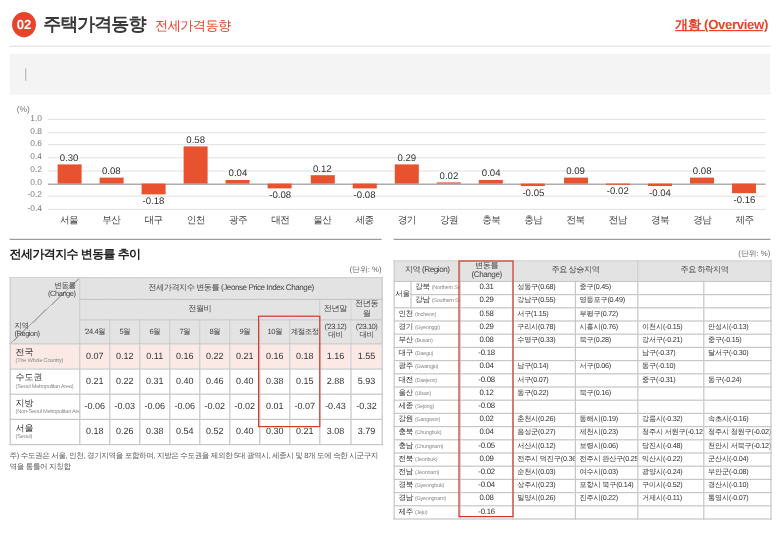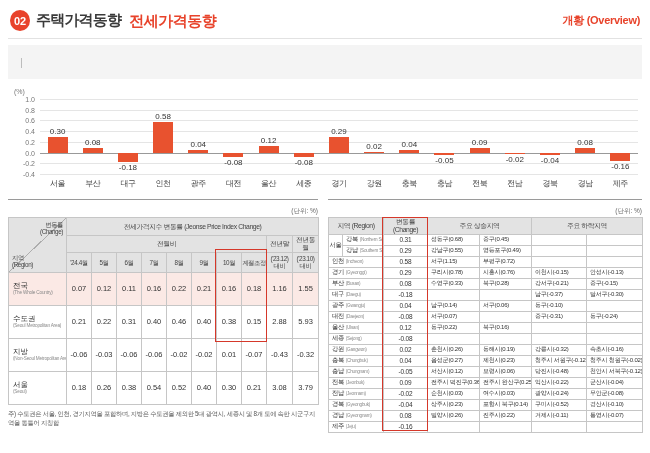--- a/index.html
+++ b/index.html
@@ -5,22 +5,22 @@
   * { box-sizing: border-box; margin: 0; padding: 0; }
   html,body { width:650px; height:453px; }
   body { font-family:"Liberation Sans", sans-serif; background:#fff; color:#333; overflow:hidden; }
   .page { padding:8px 8px 0 8px; }
 
   
   .hdr { display:flex; align-items:center; gap:6px; padding:2px 2px 7px 2px; border-bottom:1px solid #e2e2e2; }
   .badge { width:20px; height:21px; border-radius:50%; color:#fff; font-size:11px; font-weight:bold;
            display:flex; align-items:center; justify-content:center; flex:none; }
   .title { font-size:15px; font-weight:800; color:#3a3a3a; letter-spacing:-0.8px; }
-  .subtitle { font-size:15px; font-weight:700; letter-spacing:-0.5px; margin-left:2px; margin-top:2px; }
-  .overview { margin-left:auto; font-size:11px; font-weight:700; letter-spacing:-0.3px; }
+  .subtitle { font-size:11px; font-weight:400; letter-spacing:-0.5px; margin-left:2px; margin-top:2px; }
+  .overview { margin-left:auto; font-size:11px; font-weight:700; letter-spacing:-0.3px;text-decoration:underline; }
 
   
   .summary { margin-top:6px; background:#f4f4f4; padding:11px 12px; font-size:11px; font-weight:700;
              color:#222; letter-spacing:-0.4px; display:flex; align-items:center; }
   .summary .tick { color:#b5b5b5; font-weight:400; margin-right:7px; }
 
   
   .chart { margin-top:9px; }
   .pct { font-size:7px; color:#777; margin-left:6px; }
   .plot { position:relative; height:75px; margin:4px 4px 0 32px; }
@@ -41,21 +41,21 @@
   .sec-r { width:314px; flex:none; }
   .sec-title { font-size:10px; font-weight:700; color:#222; letter-spacing:-0.5px; }
   .unit { text-align:right; font-size:6.5px; color:#666; margin:2px 0 1px; }
   .twrap { position:relative; }
 
   table { border-collapse:collapse; table-layout:fixed; width:100%; }
   th, td { border:1px solid #c6c6c6; font-size:7px; color:#333; padding:0; overflow:hidden; font-weight:400; }
   thead th { background:#e3e3e3; color:#444; white-space:normal; line-height:1.15; letter-spacing:-0.4px; }
 
   
-  .lt td { text-align:center; height:33px; font-size:7.5px; white-space:nowrap; }
+  .lt td { text-align:center; height:21px; font-size:7.5px; white-space:nowrap; }
   .lt .r1 th { height:18px; font-size:6.8px; }
   .lt .r2 th { height:14px; font-size:6.8px; }
   .lt .r3 th { height:20px; font-size:6.3px; }
   .lt .rg { text-align:left; padding-left:4px; background:#fff; }
   .lt .rg .ko { font-size:7.5px; line-height:1.2; }
   .lt .rg .en { font-size:4.7px; color:#8a8a8a; white-space:nowrap; letter-spacing:-0.2px; line-height:1.2; }
   .lt tr.hl td { background:#fbe9e5; }
   .corner { position:relative; background:#e3e3e3; }
   .corner::before { content:""; position:absolute; inset:0;
       background:linear-gradient(to bottom right, transparent calc(50% - 0.5px), #adadad calc(50% - 0.5px), #adadad calc(50% + 0.5px), transparent calc(50% + 0.5px)); }
@@ -196,20 +196,21 @@
         <div class="xlab">전남</div>
         <div class="xlab">경북</div>
         <div class="xlab">경남</div>
         <div class="xlab">제주</div>
       </div>
   </div>
 
   <div class="tables">
 
     <div class="section sec-l">
+      <div class="sec-title">전세가격지수 변동률 추이</div>
       <div class="unit">(단위: %)</div>
       <div class="twrap">
         <table class="lt">
           <colgroup>
             <col style="width:58px">
               <col style="width:25px">
               <col style="width:25px">
               <col style="width:25px">
             <col style="width:25px">
               <col style="width:25px">

